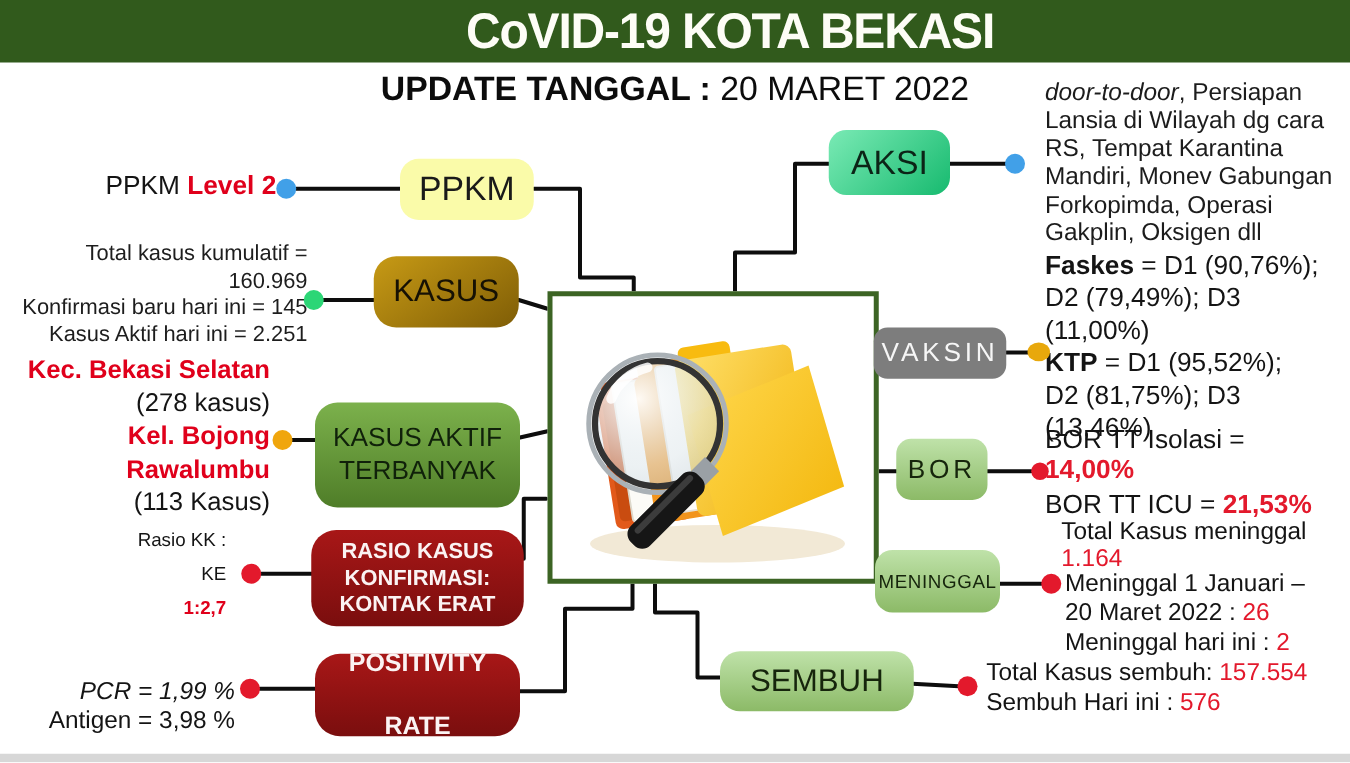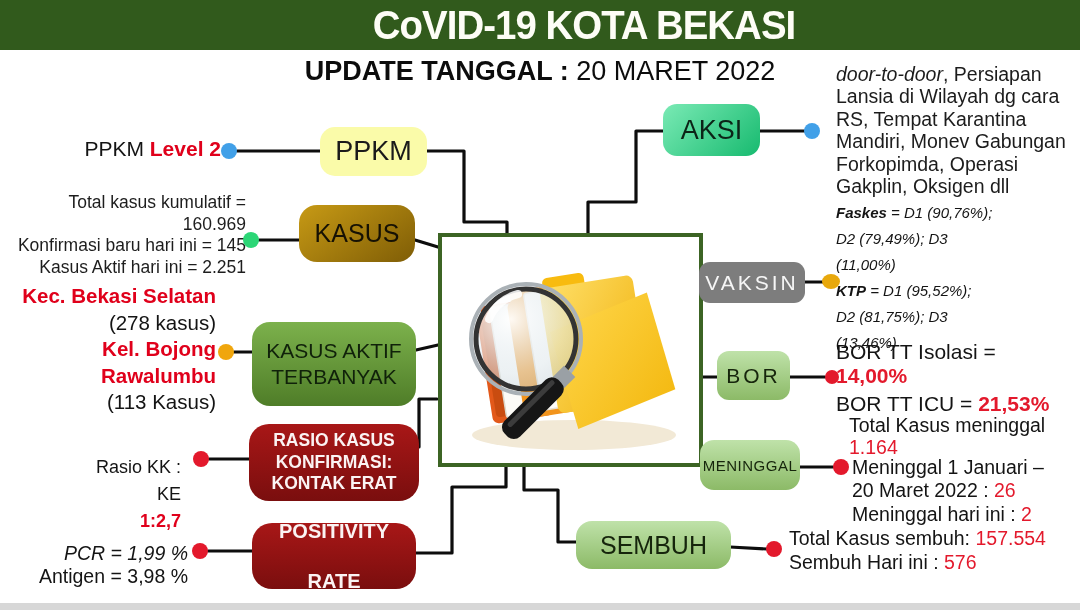--- a/index.html
+++ b/index.html
@@ -26,30 +26,30 @@
   #meninggal-box{left:700px;top:440px;width:100px;height:50px;background:linear-gradient(180deg,#bfe2a9,#8cba67);border-radius:14px;font-size:15px;letter-spacing:.5px;color:#16250c;z-index:4;}
   #sembuh-box{left:576px;top:521px;width:155px;height:48px;background:linear-gradient(180deg,#bfe2a9,#8cba67);border-radius:16px;font-size:25px;color:#16250c;}
   
   #center-box{left:438px;top:233px;width:265px;height:234px;background:#ffffff;border:4px solid #3c6424;box-sizing:border-box;z-index:2;}
   #clipart{left:442px;top:237px;width:257px;height:226px;z-index:2;}
   
   .lbl{text-align:right;z-index:5;white-space:nowrap;}
   #ppkm-label{left:0;top:137px;width:221px;font-size:21px;}
   #kasus-label{left:0;top:192px;width:246px;font-size:17.5px;line-height:21.5px;color:#1d1d1d;}
   #aktif-label{left:0;top:283px;width:216px;font-size:20.5px;line-height:26.5px;text-align:right;}
-  #rasio-label{left:0;top:419px;width:181px;font-size:18px;line-height:27px;margin-top:35px;}
+  #rasio-label{left:0;top:419px;width:181px;font-size:15px;line-height:27px;}
   #pos-label{left:0;top:542px;width:188px;font-size:19.5px;line-height:23px;}
   .red{color:#e0001b;font-weight:700;}
   .redv{color:#e3192c;}
   .blk{color:#141414;}
   .it{font-style:italic;}
   
   .rtxt{z-index:5;white-space:nowrap;}
   #aksi-text{left:836px;top:63px;font-size:19.5px;line-height:22.4px;color:#1c1c1c;}
-  #vaksin-text{left:836px;top:200px;font-size:15px;line-height:26px;color:#141414;font-style:italic;}
+  #vaksin-text{left:836px;top:200px;font-size:21px;line-height:26px;color:#141414;}
   #vaksin-text .b{font-weight:700;}
   #bor-line1{left:836px;top:340px;font-size:21px;}
   #bor-line2{left:836px;top:364px;font-size:21px;font-weight:700;color:#e3192c;}
   #bor-line3{left:836px;top:392px;font-size:21px;}
   #bor-line3 .v{font-weight:700;color:#e3192c;}
   #bor-line4{left:849px;top:414px;font-size:19.5px;}
   #bor-line5{left:849px;top:436px;font-size:19.5px;color:#e3192c;}
   #meninggal-text{left:852px;top:456px;font-size:19.5px;line-height:23.3px;}
   #sembuh-text{left:789px;top:527px;font-size:19.5px;line-height:23.5px;}
   

